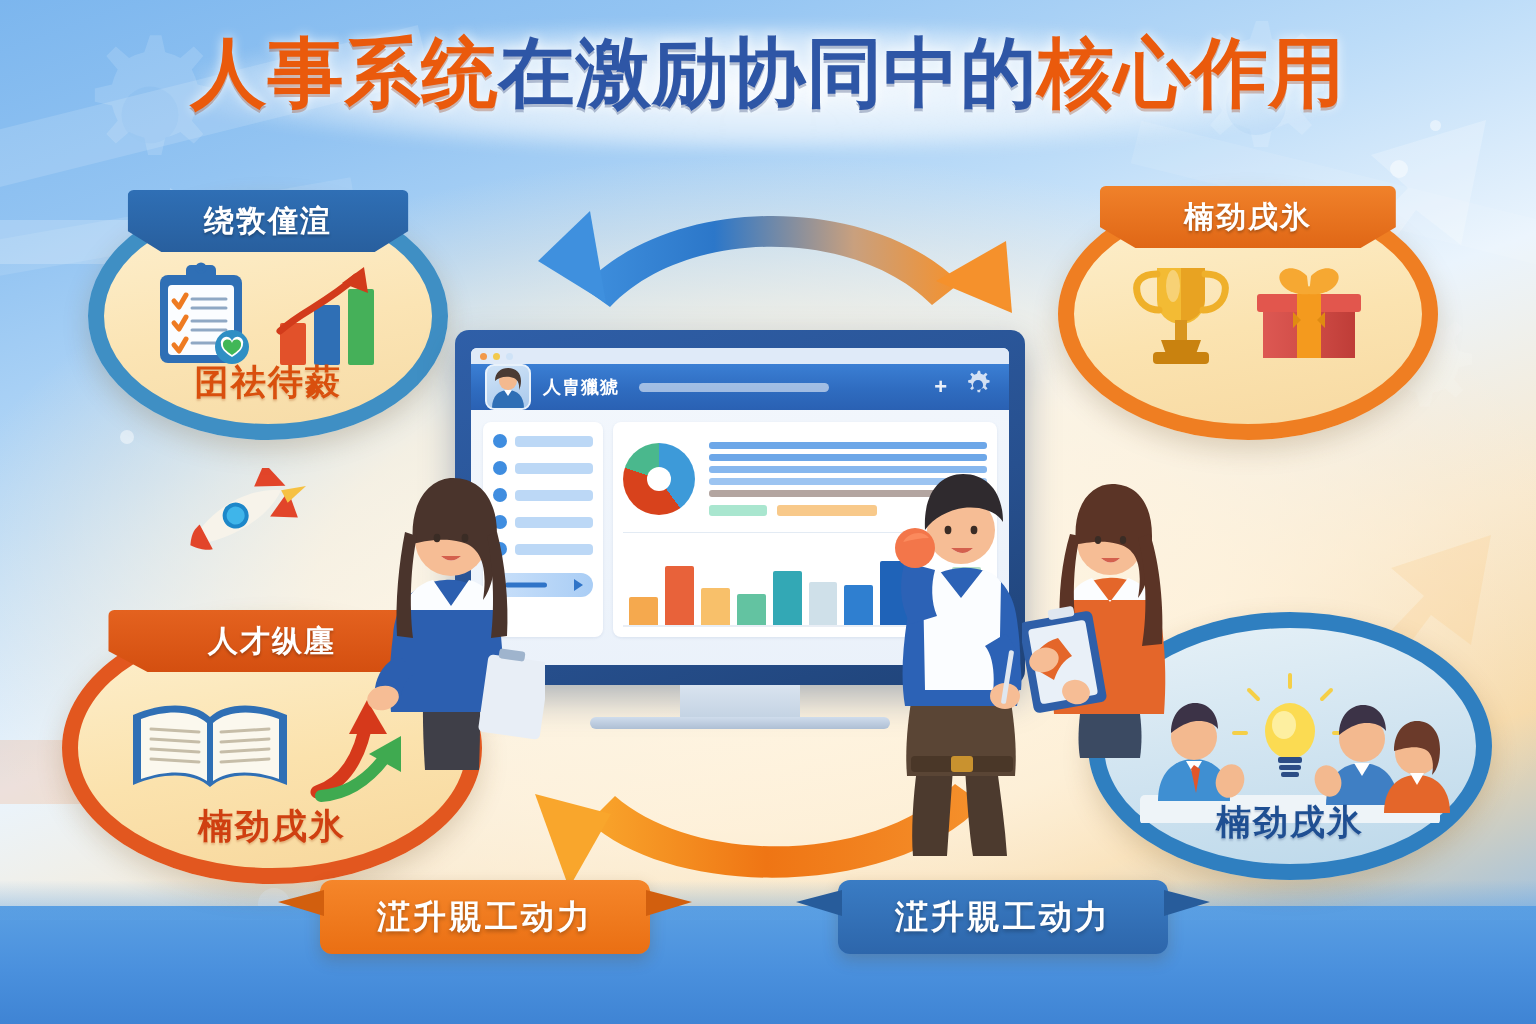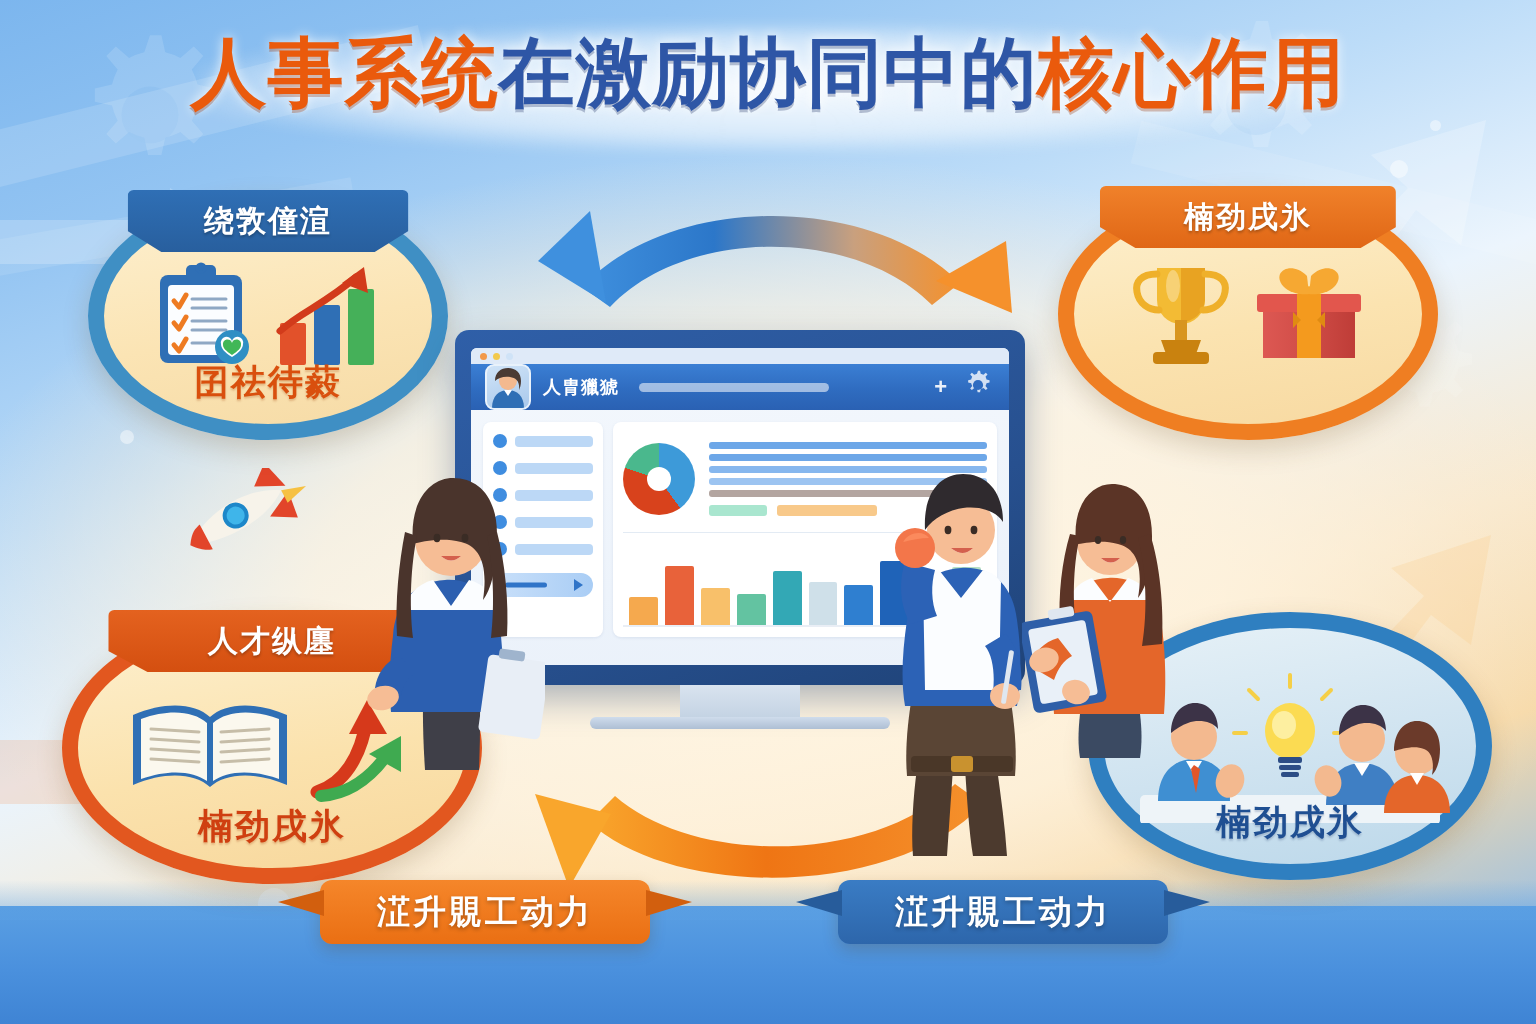--- a/index.html
+++ b/index.html
@@ -211,21 +211,21 @@
     bottom:-44px; width:300px; height:12px; border-radius:6px;
     background:linear-gradient(180deg,#cfdcec,#aebfd4);
   }
 
   
   .person { position:absolute; z-index: 32; }
 
   
   .bottom-tag {
     position:absolute; z-index: 34;
-    height: 64px; min-width: 330px;
+    height: 74px; min-width: 330px;
     display:flex; align-items:center; justify-content:center;
     border-radius: 12px;
     color:#fff; font-size:33px; font-weight:900; letter-spacing:3px;
     text-shadow: 0 2px 4px rgba(0,0,0,.3);
     box-shadow: 0 6px 16px rgba(90,60,20,.22);
   }
   .tag-orange { background: linear-gradient(180deg,#f5862a 0%, #ea6f13 100%); }
   .tag-blue   { background: linear-gradient(180deg,#3a7cc4 0%, #2d66ab 100%); }
   .tag-wing {
     position:absolute; top: 10px; width: 46px; height: 42px;

